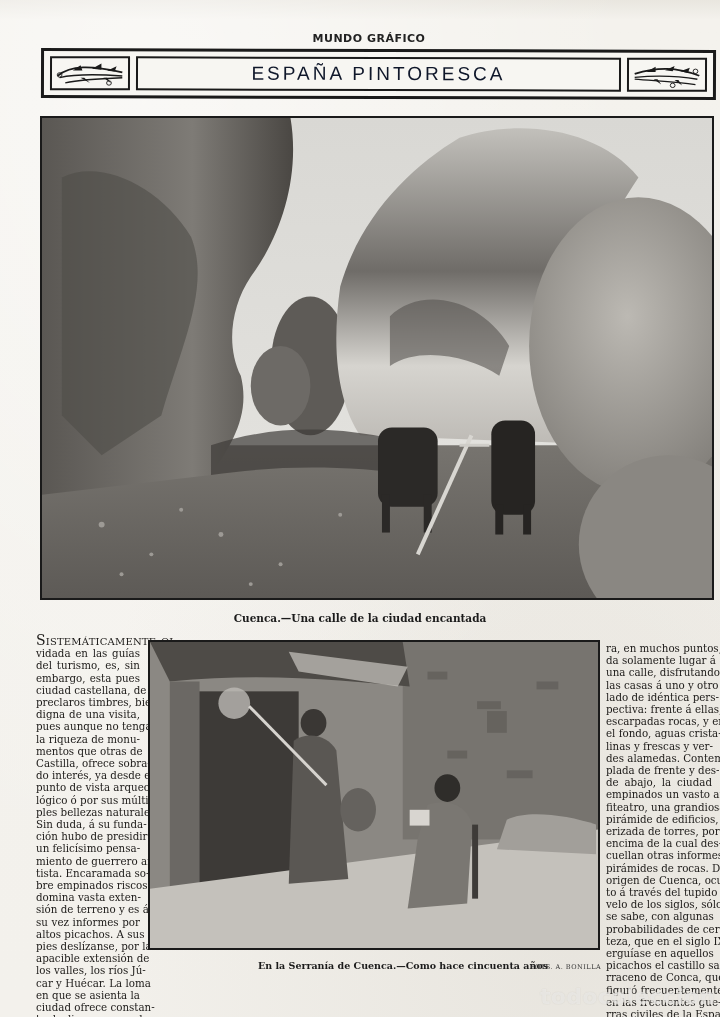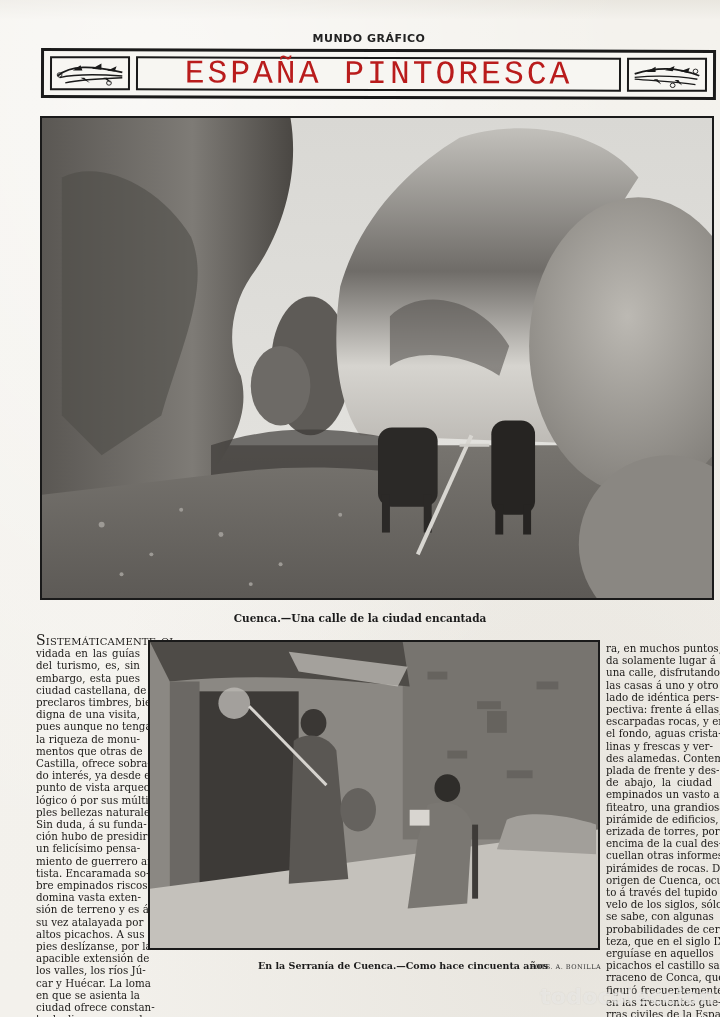--- a/index.html
+++ b/index.html
@@ -36,22 +36,22 @@
   }
   .banner .orn.left { left: 6px; }
   .banner .orn.right { right: 6px; }
   .banner .orn svg { width: 100%; height: 100%; }
   .banner .title-box {
     position: absolute; left: 92px; right: 92px; top: 5px; height: 34px;
     border: 2px solid #1a1a1a;
     display: flex; align-items: center; justify-content: center;
   }
   .banner .title {
-    font-family: Liberation Mono, monospace;
-    font-size: 33px; letter-spacing: 3px; color: #b91c1c; font-weight: normal;
+    font-family: Liberation Sans, sans-serif;
+    font-size: 19px; letter-spacing: 3px; color: #0f172a; font-weight: normal;
   }
   .photo {
     position: absolute; border: 2px solid #1a1a1a; overflow: hidden;
   }
   .photo1 { left: 40px; top: 116px; width: 674px; height: 484px; background: #8a8782; }
   .photo2 { left: 148px; top: 640px; width: 452px; height: 310px; background: #7a7671; }
   .photo svg { width: 100%; height: 100%; display: block; }
   .caption {
     position: absolute; font-weight: bold; font-size: 10.5px; color: #1b1b1b; text-align: center;
   }
@@ -199,21 +199,21 @@
   <span class="line">lógico ó por sus múlti-</span>
   <span class="line">ples bellezas naturales.</span>
   <span class="line">Sin duda, á su funda-</span>
   <span class="line">ción hubo de presidir</span>
   <span class="line">un felicísimo pensa-</span>
   <span class="line">miento de guerrero ar-</span>
   <span class="line">tista. Encaramada so-</span>
   <span class="line">bre empinados riscos,</span>
   <span class="line">domina vasta exten-</span>
   <span class="line">sión de terreno y es á</span>
-  <span class="line">su vez atalayada por</span>
+  <span class="line">su vez informes por</span>
   <span class="line">altos picachos. A sus</span>
   <span class="line">pies deslízanse, por la</span>
   <span class="line">apacible extensión de</span>
   <span class="line">los valles, los ríos Jú-</span>
   <span class="line">car y Huécar. La loma</span>
   <span class="line">en que se asienta la</span>
   <span class="line">ciudad ofrece constan-</span>
   <span class="line">te declive, cuya anchu-</span>
 </div>
 

